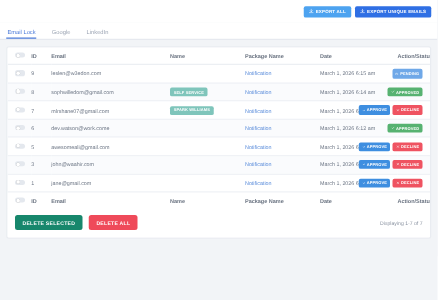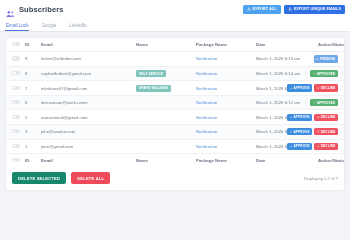--- a/index.html
+++ b/index.html
@@ -135,31 +135,20 @@
   .fbtn.del-sel { background:#17876c; margin-right:5px; }
   .fbtn.del-all { background:#ef4a5a; }
   .displaying { margin-left:auto; font-size:4.1px; color:#8d95a3; }
 </style>
 </head>
 <body>
 
 <div class="page">
 
   <div class="topbar">
-    <div class="brand">
-      <span class="brand-icon">
-        <svg viewBox="0 0 16 16" width="9" height="9">
-          <circle cx="5" cy="4.2" r="2.2" fill="#7d5fe0"></circle>
-          <circle cx="11.2" cy="4.6" r="1.8" fill="#9b86ea"></circle>
-          <path d="M1 12.5c0-2.3 1.8-3.7 4-3.7s4 1.4 4 3.7z" fill="#7d5fe0"></path>
-          <path d="M8.6 12.5c0-1.9 1.3-3.1 2.9-3.1S14.4 10.6 14.4 12.5z" fill="#9b86ea"></path>
-        </svg>
-      </span>
-      <span class="brand-title">Subscribers</span>
-    </div>
     <div class="topbar-actions">
       <button class="btn-export light">
         <span>
           <svg viewBox="0 0 16 16">
               <path d="M8 1v8M4.6 6.2L8 9.6l3.4-3.4M2 12.4h12" stroke="#fff" stroke-width="1.8" fill="none" stroke-linecap="round" stroke-linejoin="round"></path>
             </svg>
         </span>
         <span>EXPORT ALL</span>
       </button>
       <button class="btn-export dark">

